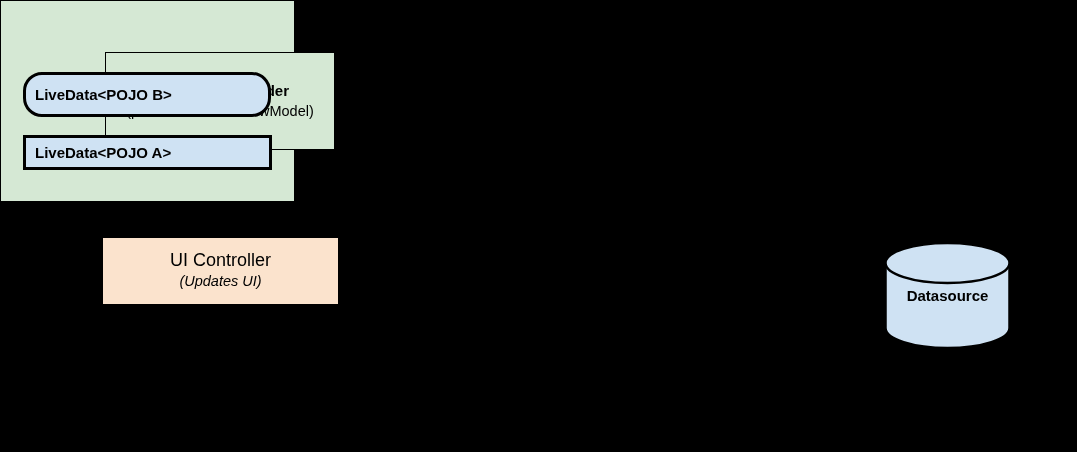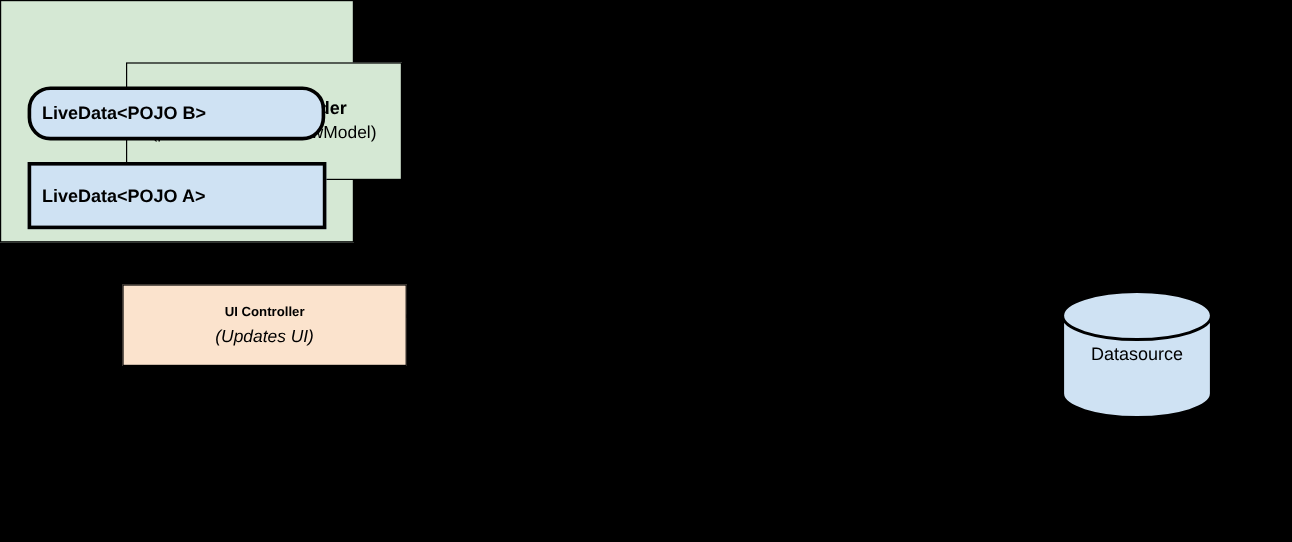--- a/index.html
+++ b/index.html
@@ -50,22 +50,22 @@
   
   #uicontroller {
     left: 102px;
     top: 237px;
     width: 237px;
     height: 68px;
     background: #fbe3cd;
     border: 1px solid #000000;
   }
   #uicontroller .title {
-    font-size: 11px;
-    font-weight: bold;
+    font-size: 18px;
+    font-weight: normal;
     line-height: 19px;
   }
   #uicontroller .sub {
     font-size: 14.5px;
     font-weight: normal;
     line-height: 19px;
     margin-top: 2px;
     font-style: italic;
   }
   
@@ -107,21 +107,21 @@
     left: 23px;
     top: 72px;
     width: 248px;
     height: 45px;
     border-radius: 19px;
   }
   #livedata-a {
     left: 23px;
     top: 135px;
     width: 249px;
-    height: 56px;
+    height: 35px;
   }
   
   .arrowhead {
     position: absolute;
     width: 0;
     height: 0;
     border-top: 9px solid transparent;
     border-bottom: 9px solid transparent;
     border-left: 15px solid #000000;
   }
@@ -150,21 +150,21 @@
     height: 109px;
   }
   #datasource svg { display: block; }
   #datasource .ds-label {
     position: absolute;
     left: 0;
     right: 0;
     top: 46px;
     text-align: center;
     font-size: 15px;
-    font-weight: normal;
+    font-weight: bold;
     color: #000000;
   }
 </style>
 </head>
 <body>
 
 <div id="canvas">
 
   <div class="node" id="vmprovider">
     <div class="title">ViewModelProvider</div>

